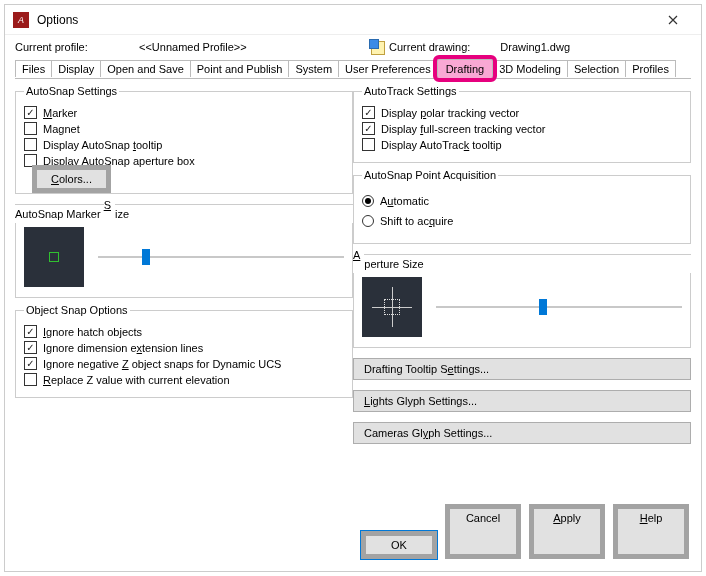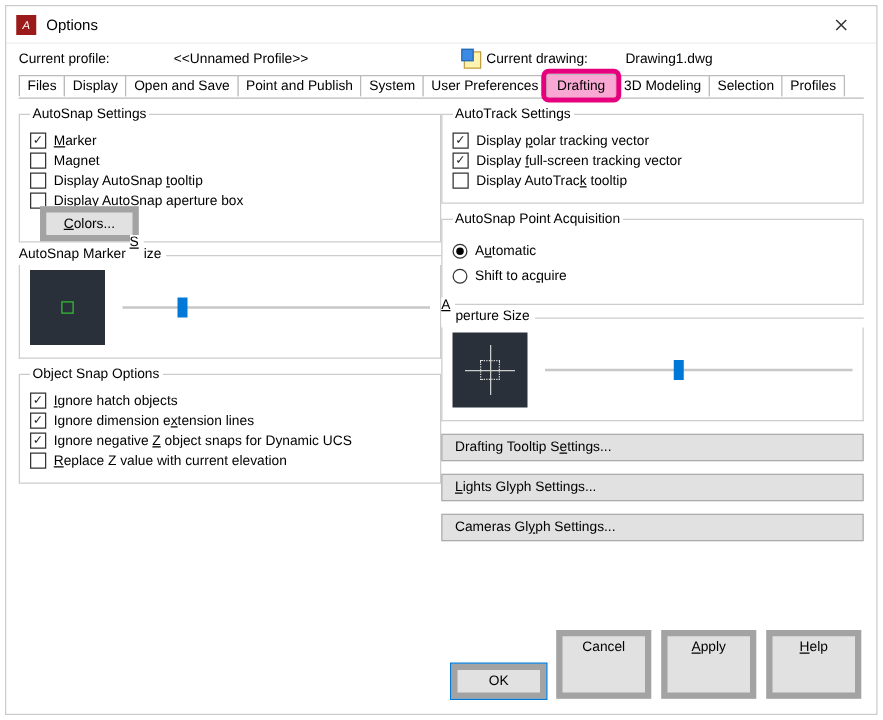--- a/index.html
+++ b/index.html
@@ -181,21 +181,21 @@
   .thin-btn-row { margin-top: 6px; }
   .thin-btn-row .btn {
     margin-left: 8px;
     min-width: 86px;
   }
 
   .group-label {
     font-size: 11px;
     margin: 4px 0 2px 0;
     border-top: 1px solid #ccc;
-    padding-top: 1px;
+    padding-top: 12px;
     position: relative;
   }
   .group-label span {
     position: relative;
     top: -9px;
     background: #fff;
     padding-right: 4px;
   }
   .group-box { border: 1px solid #ccc; border-top: none; padding: 0 8px 8px 8px; margin-top: -8px; }
 

